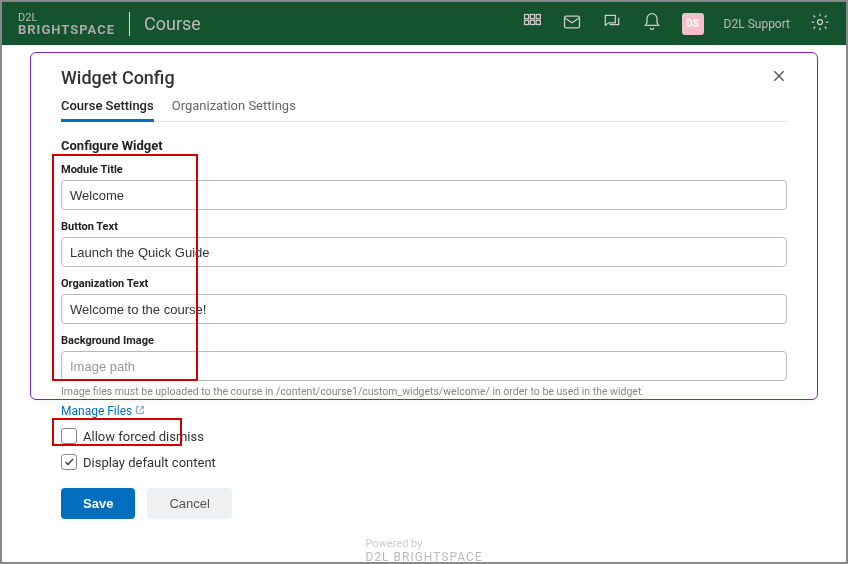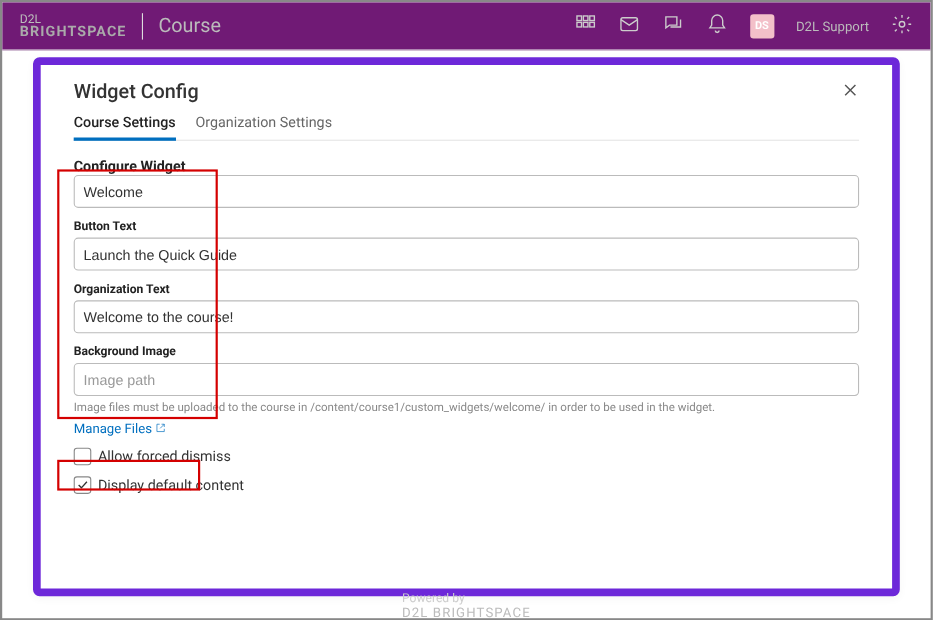--- a/index.html
+++ b/index.html
@@ -10,39 +10,39 @@
   height: 564px;
   overflow: hidden;
   border: 2px solid #888;
 }
 .topbar {
   height: 44px;
   display: flex;
   align-items: center;
   padding: 0 16px;
   border-bottom: 1px solid #eee;
-  background: #701a75;
+  background: #14532d;
 }
 .logo-area { display: flex; align-items: center; gap: 14px; }
 .d2l-logo { color: #bbb; font-size: 11px; line-height: 1; }
 .d2l-logo .brand { color: #aaa; font-size: 13px; font-weight: 700; letter-spacing: 1px; }
 .divider-v { width: 1px; height: 24px; background: #ddd; }
 .course-name { color: #bbb; font-size: 18px; font-weight: 400; }
 .top-right { margin-left: auto; display: flex; align-items: center; gap: 20px; }
 .grid-icon svg, .mail-icon svg, .chat-icon svg, .bell-icon svg, .gear-icon svg {
   width: 20px; height: 20px; stroke: #ccc; fill: none; stroke-width: 1.5;
 }
 .user-badge { width: 22px; height: 22px; background: #f3c0c9; border-radius: 3px; color: #fff;
   font-size: 10px; font-weight: bold; display: flex; align-items: center; justify-content: center; }
 .user-text { color: #bbb; font-size: 12px; }
 .modal {
-  background: #fff; border: 7px solid #6d28d9; border-radius: 6px;
+  background: #fff; border: 1px solid #6d28d9; border-radius: 6px;
   margin: 6px 28px 0 28px; padding: 14px 30px 20px 30px;
   box-shadow: 0 2px 8px rgba(0,0,0,0.04);
-  height: 490px; position: relative;
+  height: 348px; position: relative;
 }
 .modal-header { display: flex; align-items: center; }
 .modal-title { font-size: 18px; font-weight: 500; color: #333; }
 .close-icon { margin-left: auto; cursor: pointer; }
 .close-icon svg { width: 16px; height: 16px; stroke: #555; stroke-width: 2; }
 .tabs { display: flex; border-bottom: 1px solid #e5e5e5; margin-top: 4px; gap: 18px; }
 .tab { padding: 6px 0; font-size: 13px; color: #666; cursor: pointer; }
 .tab.active { color: #222; border-bottom: 3px solid #006fbf; margin-bottom: -1px; font-weight: 500; }
 .section-title { font-size: 13px; font-weight: bold; color: #222; margin-top: 16px; }
 .field-label { font-size: 11px; font-weight: bold; color: #222; margin-top: 10px; margin-bottom: 4px; }
@@ -131,20 +131,21 @@
     </span>
   </div>
 
   <div class="tabs">
     <div class="tab active">Course Settings</div>
     <div class="tab">Organization Settings</div>
   </div>
 
   <div class="section-title">Configure Widget</div>
 
+  <div class="field-label">Module Title</div>
   <input class="field-input" value="Welcome" style="">
 
   <div class="field-label">Button Text</div>
   <input class="field-input" value="Launch the Quick Guide" style="">
 
   <div class="field-label">Organization Text</div>
   <input class="field-input" value="Welcome to the course!" style="">
 
   <div class="field-label">Background Image</div>
   <input class="field-input" placeholder="Image path" style="">
@@ -166,20 +167,24 @@
   </div>
   <div class="cb-row">
     <span class="cb checked">
       <svg viewBox="0 0 24 24">
           <path d="M5 12l5 5L20 6"></path>
         </svg>
     </span>
     <span>Display default content</span>
   </div>
 
+  <div class="actions">
+    <button class="btn primary">Save</button>
+    <button class="btn secondary">Cancel</button>
+  </div>
 </div>
 
 <div class="footer">
   <div>Powered by</div>
   <div class="brand2">D2L  BRIGHTSPACE</div>
 </div>
 
 <div class="hl1"></div>
 <div class="hl2"></div>
 

